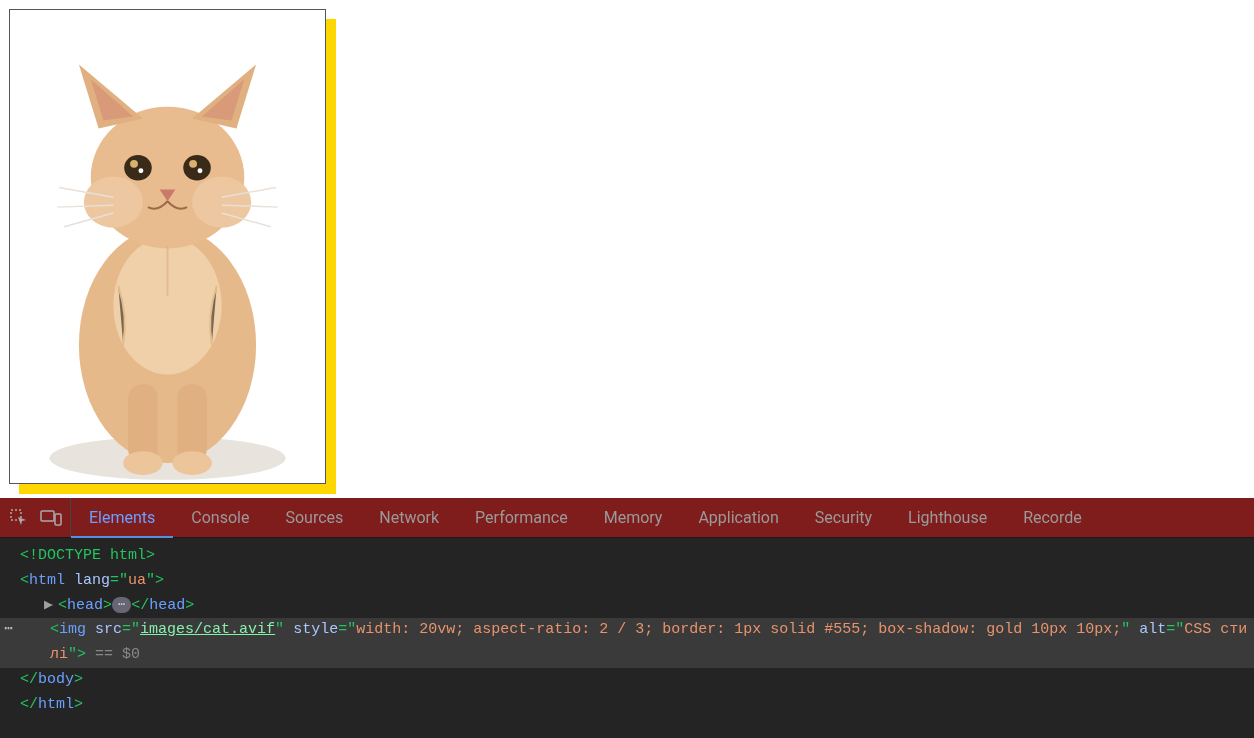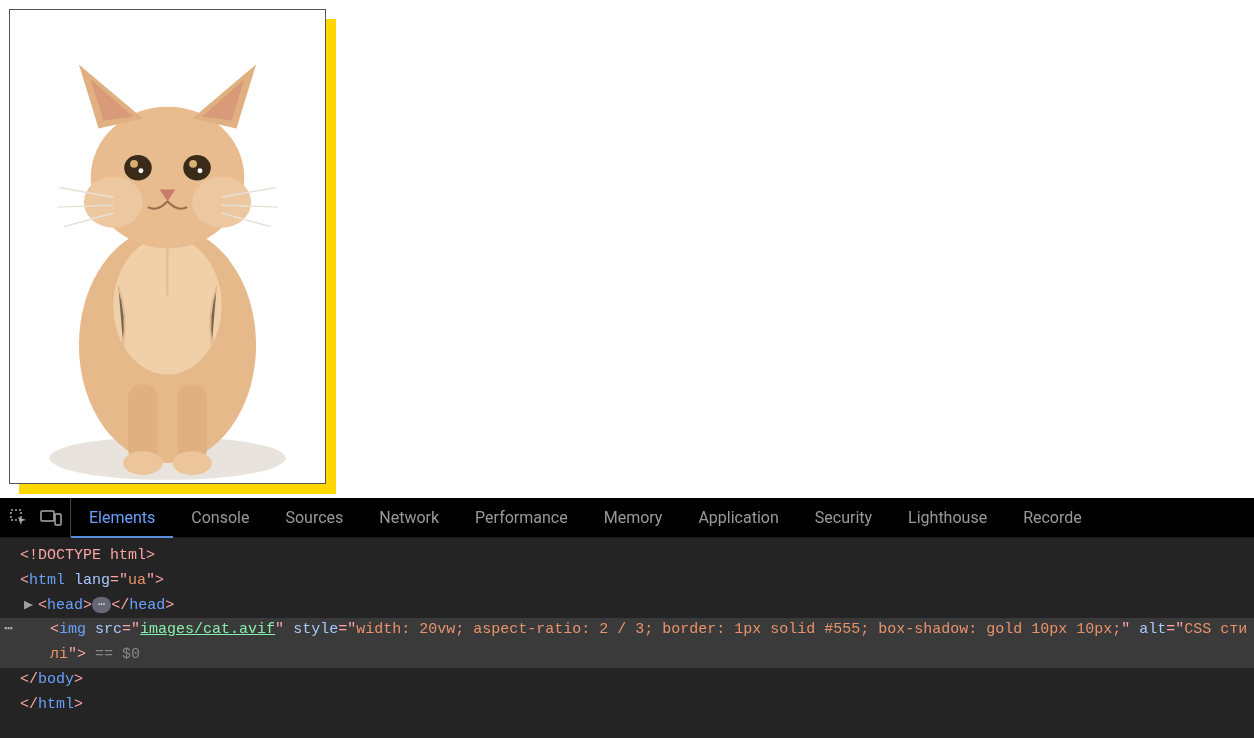--- a/index.html
+++ b/index.html
@@ -35,21 +35,21 @@
     color: #ccc;
     font-family: Menlo, Consolas, "Courier New", monospace;
     font-size: 14px;
     display: flex;
     flex-direction: column;
   }
   .dt-tabbar {
     display: flex;
     align-items: center;
     height: 40px;
-    background: #000000;
+    background: #7f1d1d;
     border-bottom: 1px solid #1a1a1a;
     font-family: -apple-system, BlinkMacSystemFont, "Segoe UI", Roboto, sans-serif;
     font-size: 16px;
   }
   .dt-iconbox {
     display: flex;
     align-items: center;
     padding: 0 8px;
     gap: 10px;
     border-right: 1px solid #444;
@@ -99,25 +99,25 @@
     padding-left: 50px;
     margin-left: 0;
     white-space: normal;
     word-break: break-all;
   }
   .dom-sel .ellipsis-gutter {
     position: absolute;
     left: 4px; top: 0;
     color: #bbb;
   }
-  .ind1 { padding-left: 24px; }
+  .ind1 { padding-left: 44px; }
   .ind2 { }
 
   .tri { display:inline-block; width:14px; color:#a0a0a0; }
-  .p { color: #fca5a5; } 
+  .p { color: #22c55e; } 
   .tag { color: #6aa0ff; }
   .attr { color: #a9c8ff; }
   .val { color: #e8936b; }
   .link { text-decoration: underline; color: #86efac; }
   .ellips-badge {
     display:inline-block;
     background:#667;
     color:#ccc;
     border-radius:8px;
     padding:0 6px;

